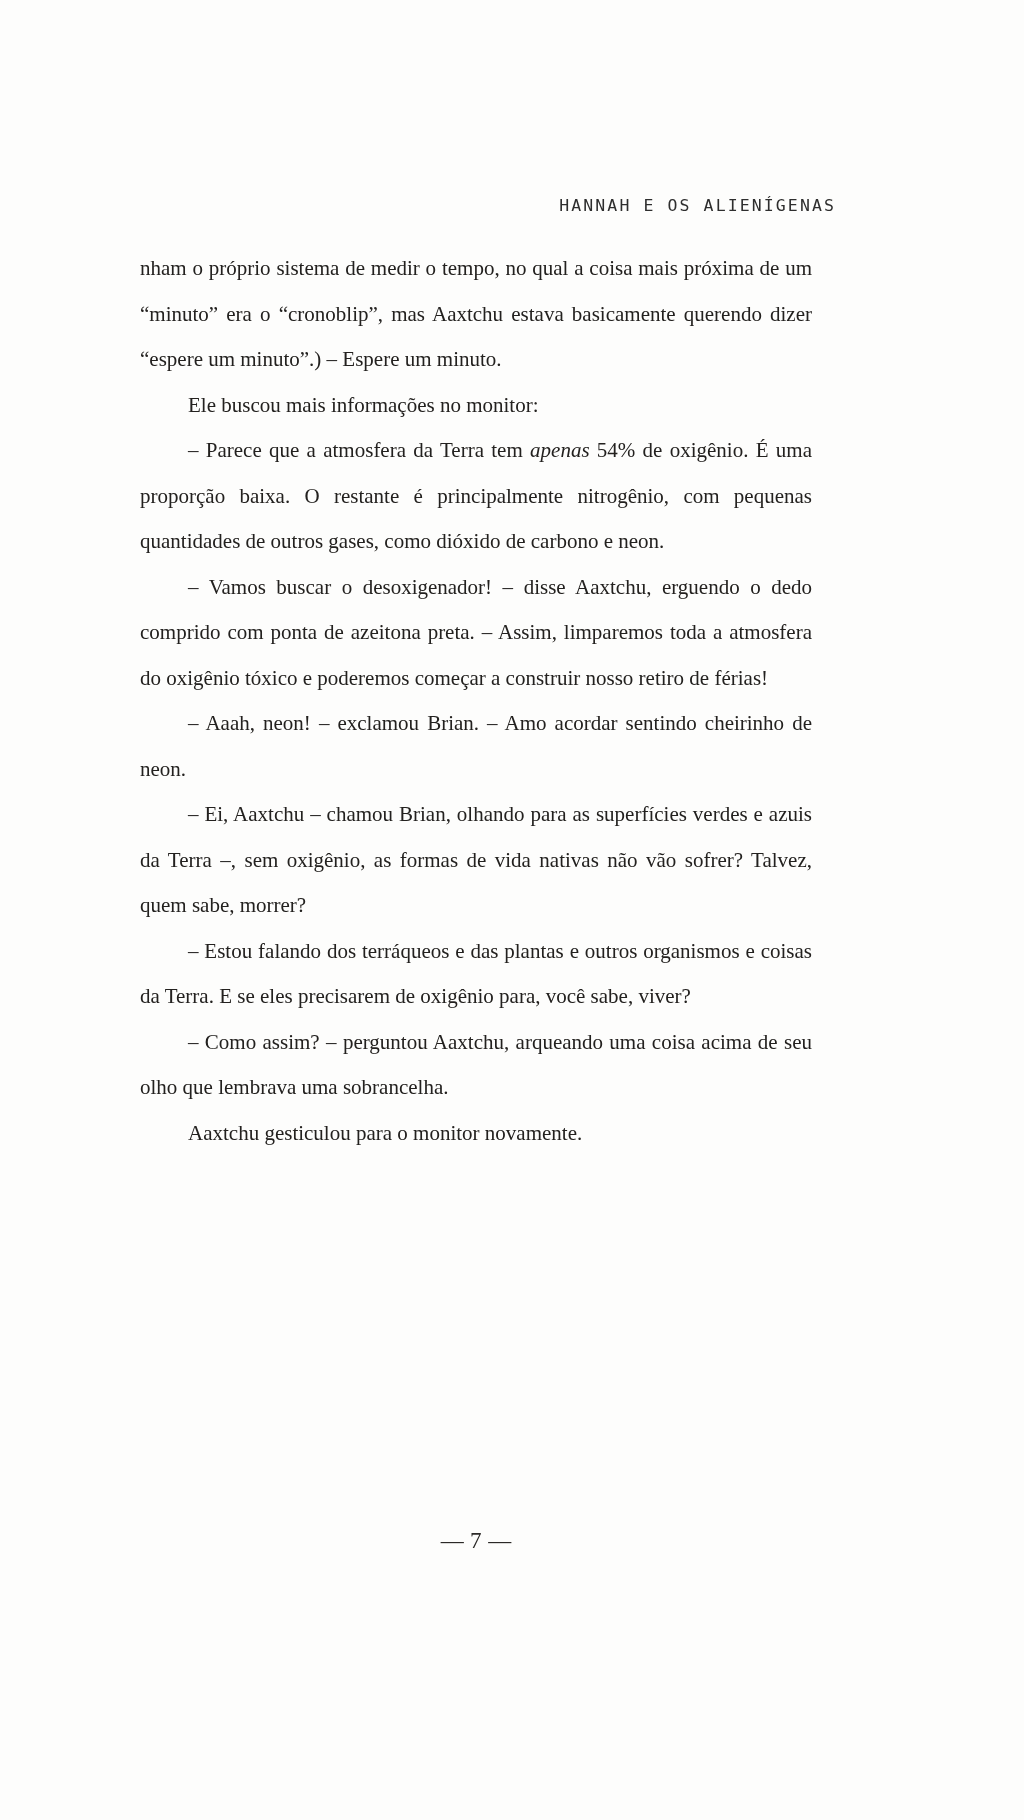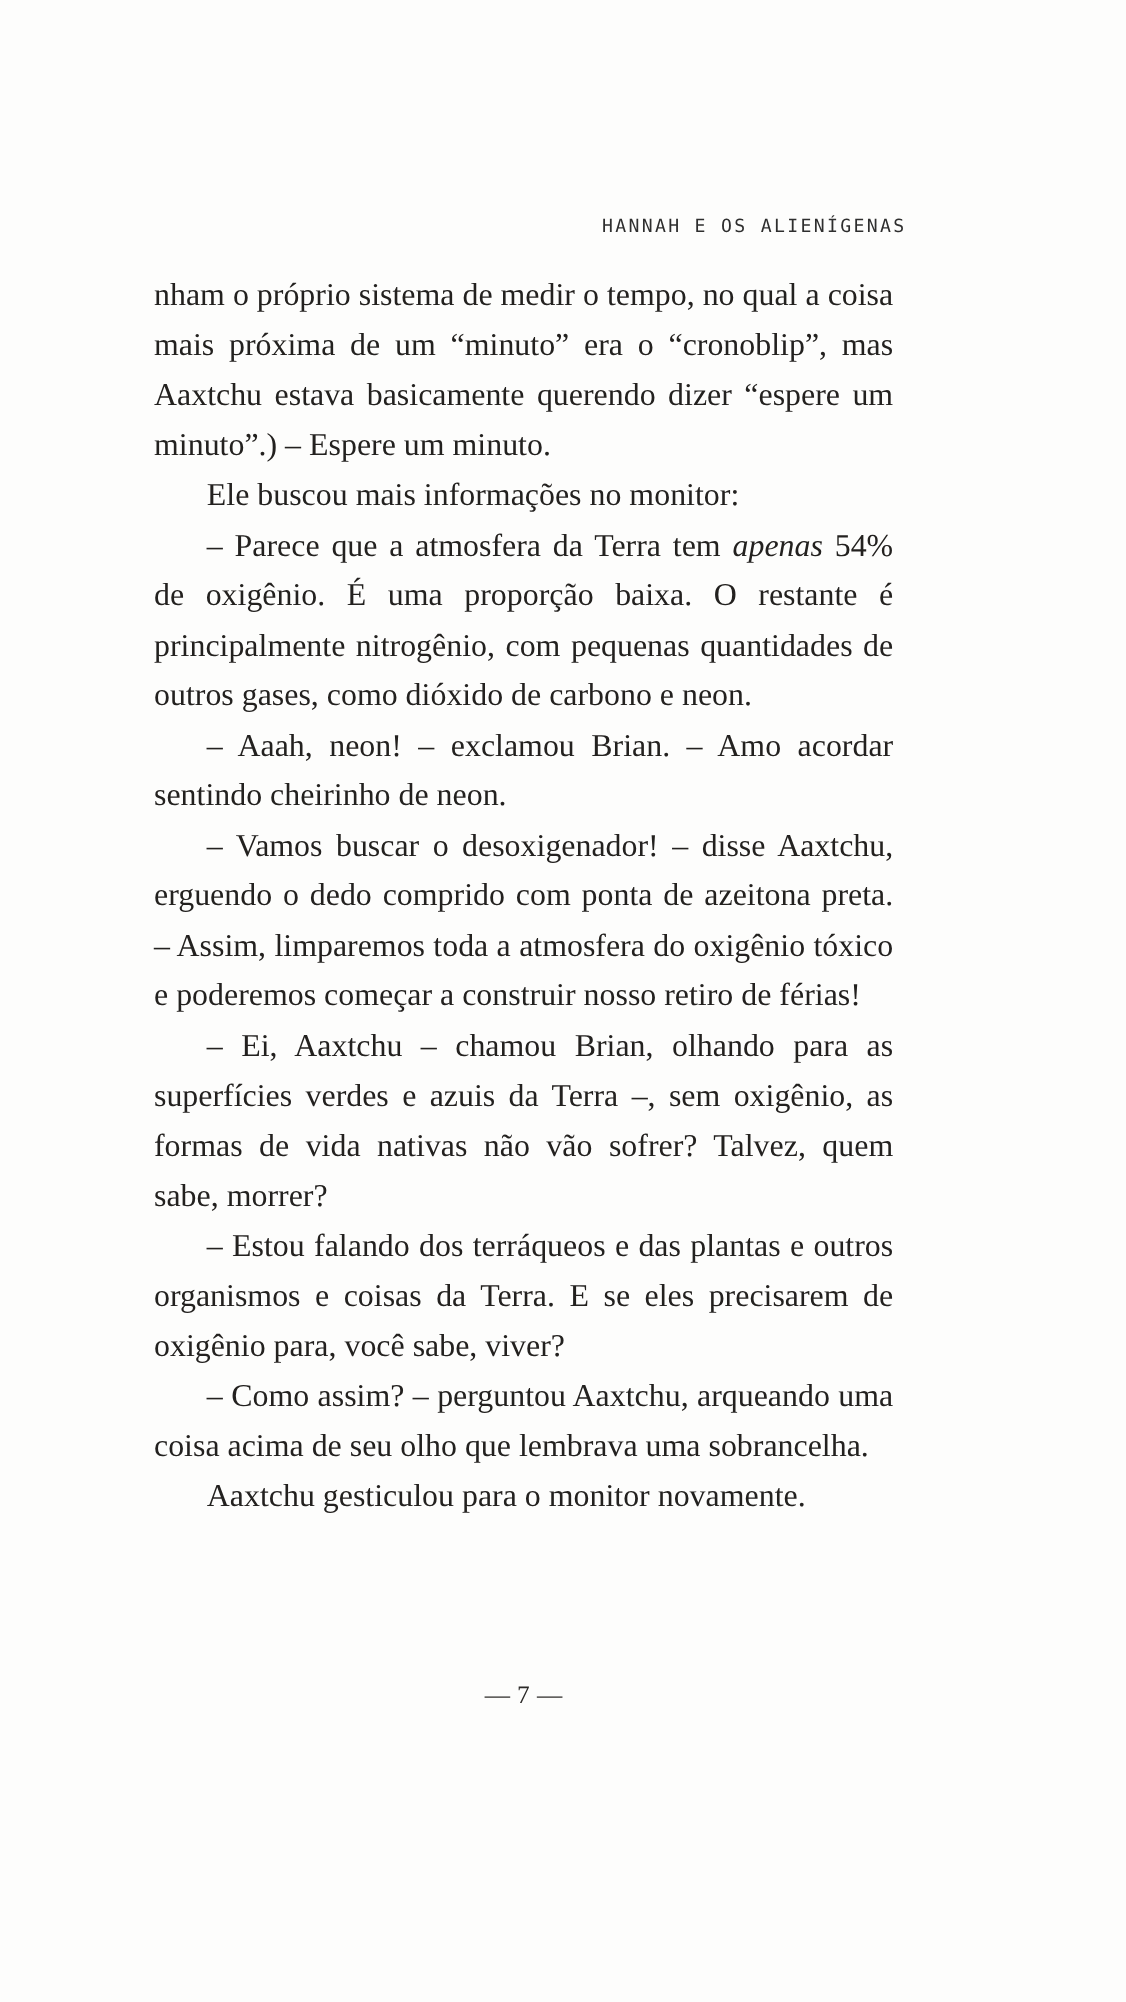--- a/index.html
+++ b/index.html
@@ -14,41 +14,41 @@
     height: 1820px;
     background: #fdfdfc;
     overflow: hidden;
     font-family: "Liberation Serif", "DejaVu Serif", serif;
   }
 
   
   .running-head {
     position: absolute;
     top: 196px;
-    left: 144px;
+    left: 156px;
     width: 680px;
     text-align: right;
     font-family: "DejaVu Sans Mono", "Liberation Mono", monospace;
     font-size: 16.5px;
     letter-spacing: 2.1px;
     color: #2e2e2e;
     white-space: nowrap;
   }
 
   
   .textblock {
     position: absolute;
     top: 246px;
     left: 140px;
     width: 672px;
   }
 
   .textblock p {
     margin: 0;
-    font-size: 29px;
+    font-size: 21px;
     line-height: 45.5px;
     color: #23211f;
     text-align: justify;
     text-justify: inter-word;
     hyphens: manual;
     -webkit-hyphens: manual;
   }
 
   .textblock p.flush {
     text-indent: 0;
@@ -86,23 +86,23 @@
   <div class="running-head">HANNAH E OS ALIENÍGENAS</div>
 
   <div class="textblock">
 
     <p class="flush">nham o próprio sistema de medir o tempo, no qual a coisa mais próxima de um “minuto” era o “cronoblip”, mas Aaxtchu estava basicamente querendo dizer “espere um minuto”.) – Espere um minuto.</p>
 
     <p class="indent">Ele buscou mais informações no monitor:</p>
 
     <p class="indent"><span>– Parece que a atmosfera da Terra tem </span><em>apenas</em><span> 54% de oxigênio. É uma proporção baixa. O restante é principalmente nitrogênio, com pequenas quantidades de outros gases, como dióxido de carbono e neon.</span></p>
 
+    <p class="indent">– Vamos buscar o desoxigenador! – disse Aaxtchu, erguendo o dedo comprido com ponta de azeitona preta. – Assim, limparemos toda a atmosfera do oxigênio tóxico e poderemos começar a construir nosso retiro de férias!</p>
+
     <p class="indent">– Aaah, neon! – exclamou Brian. – Amo acordar sentindo cheirinho de neon.</p>
-
-    <p class="indent">– Vamos buscar o desoxigenador! – disse Aaxtchu, erguendo o dedo comprido com ponta de azeitona preta. – Assim, limparemos toda a atmosfera do oxigênio tóxico e poderemos começar a construir nosso retiro de férias!</p>
 
     <p class="indent">– Ei, Aaxtchu – chamou Brian, olhando para as superfícies verdes e azuis da Terra –, sem oxigênio, as formas de vida nativas não vão sofrer? Talvez, quem sabe, morrer?</p>
 
     <p class="indent">– Estou falando dos terráqueos e das plantas e outros organismos e coisas da Terra. E se eles precisarem de oxigênio para, você sabe, viver?</p>
 
     <p class="indent">– Como assim? – perguntou Aaxtchu, arqueando uma coisa acima de seu olho que lembrava uma sobrancelha.</p>
 
     <p class="indent">Aaxtchu gesticulou para o monitor novamente.</p>
 
 

